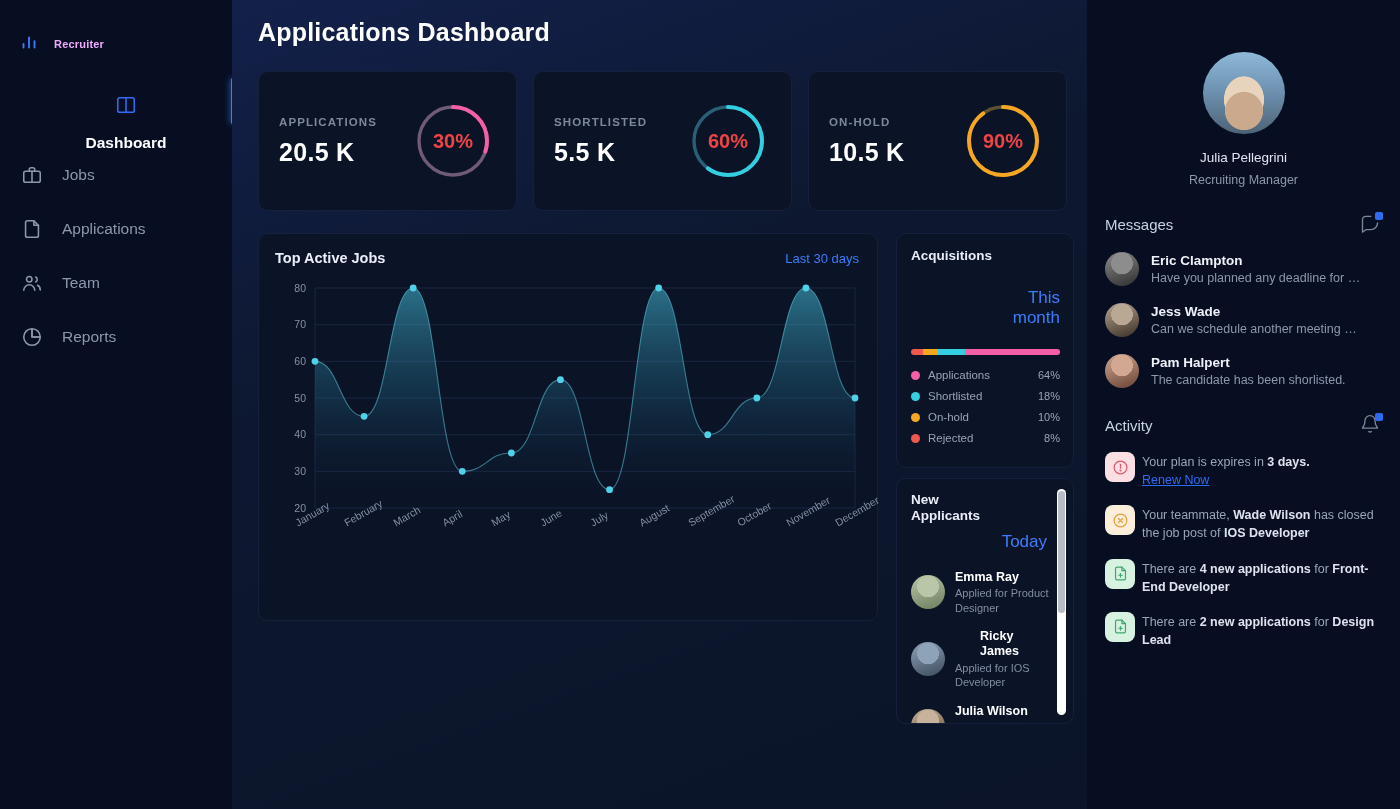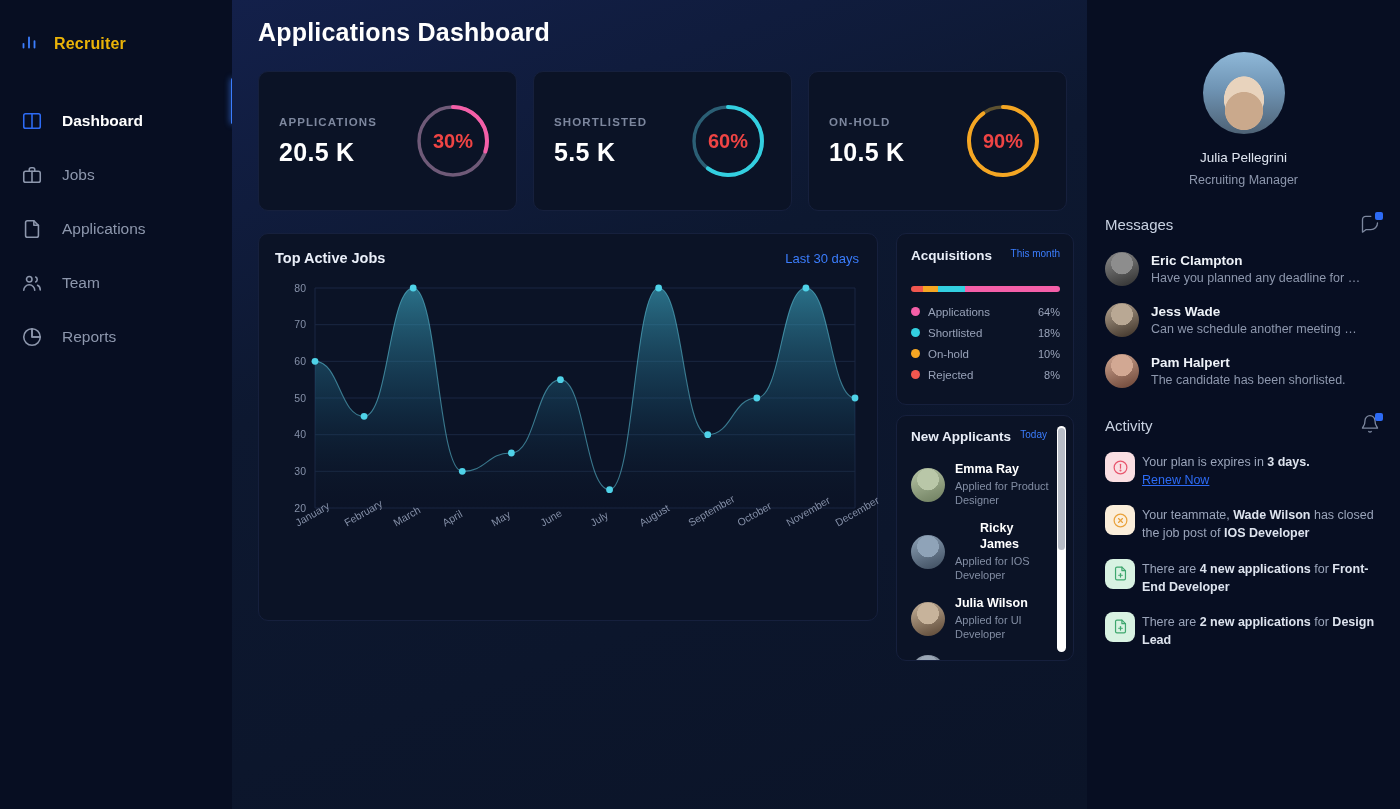--- a/index.html
+++ b/index.html
@@ -13,29 +13,29 @@
   .app { display:flex; width:1400px; height:809px; }
 
   
   .sidebar {
     width:232px; flex:0 0 232px; height:809px;
     background:#070e22;
     padding-top:10px;
     position:relative;
   }
   .brand { display:flex; align-items:center; gap:14px; padding:12px 0 0 18px; height:56px; }
-  .brand-name { font-size:16px; font-weight:bold; letter-spacing:.2px; color:#eab308; }
+  .brand-name { font-size:11px; font-weight:bold; letter-spacing:.2px; color:#f0abfc; }
   .nav { margin-top:28px; }
   .nav-item {
     display:flex; align-items:center; gap:18px;
     height:54px; padding-left:20px;
     color:#8d97ad; font-size:15.5px;
     position:relative;
   }
-  .nav-item.active { color:#ffffff; font-weight:bold; }
+  .nav-item.active { color:#ffffff; font-weight:bold;flex-direction:column; }
   .nav-item.active .nav-ico svg { stroke:#2d6bf5; }
   .nav-ico { width:24px; height:24px; display:flex; align-items:center; justify-content:center; }
   .nav-ico svg { width:22px; height:22px; fill:none; stroke:#8d97ad; stroke-width:1.7; stroke-linecap:round; stroke-linejoin:round; }
   .active-bar {
     position:absolute; left:231px; top:78px;
     width:3px; height:46px; background:#3b7dfd; border-radius:2px;
     box-shadow:0 0 6px #3b7dfd;
   }
 
   
@@ -81,21 +81,21 @@
     position:absolute; font-size:10.5px; color:#8590a8;
     transform:rotate(-30deg); transform-origin:left top; white-space:nowrap;
   }
 
   
   .mcol { width:178px; flex:0 0 178px; display:flex; flex-direction:column; gap:10px; }
   .panel { background:#0b1326; border:1px solid #16203d; border-radius:10px; }
   .acq { padding:14px 13px 14px 14px; }
   .panel-head { display:flex; justify-content:space-between; align-items:flex-start; gap:4px; }
   .panel-title { font-size:13.5px; font-weight:bold; color:#e9eef8; line-height:1.15; }
-  .panel-link { font-size:10px; color:#3b7dfd; line-height:1.15; text-align:right; }
+  .panel-link { font-size:17px; color:#3b7dfd; line-height:1.15; text-align:right;margin-top:40px; }
   .acq-bar { display:flex; height:6px; border-radius:3px; overflow:hidden; margin:22px 0 14px 0; }
   .acq-row { display:flex; align-items:center; gap:8px; margin-bottom:9px; font-size:11.5px; color:#98a2b8; }
   .dot { width:9px; height:9px; border-radius:50%; flex:0 0 9px; }
   .acq-name { flex:1; }
   .acq-pct { color:#9aa4ba; font-size:11px; }
 
   .appl { padding:13px 0 0 14px; height:246px; position:relative; overflow:hidden; }
   .appl-head { display:flex; justify-content:space-between; align-items:flex-start; padding-right:26px; }
   .appl-list { margin-top:18px; padding-right:22px; }
   .appl-row { display:flex; align-items:center; gap:10px; margin-bottom:14px; }

